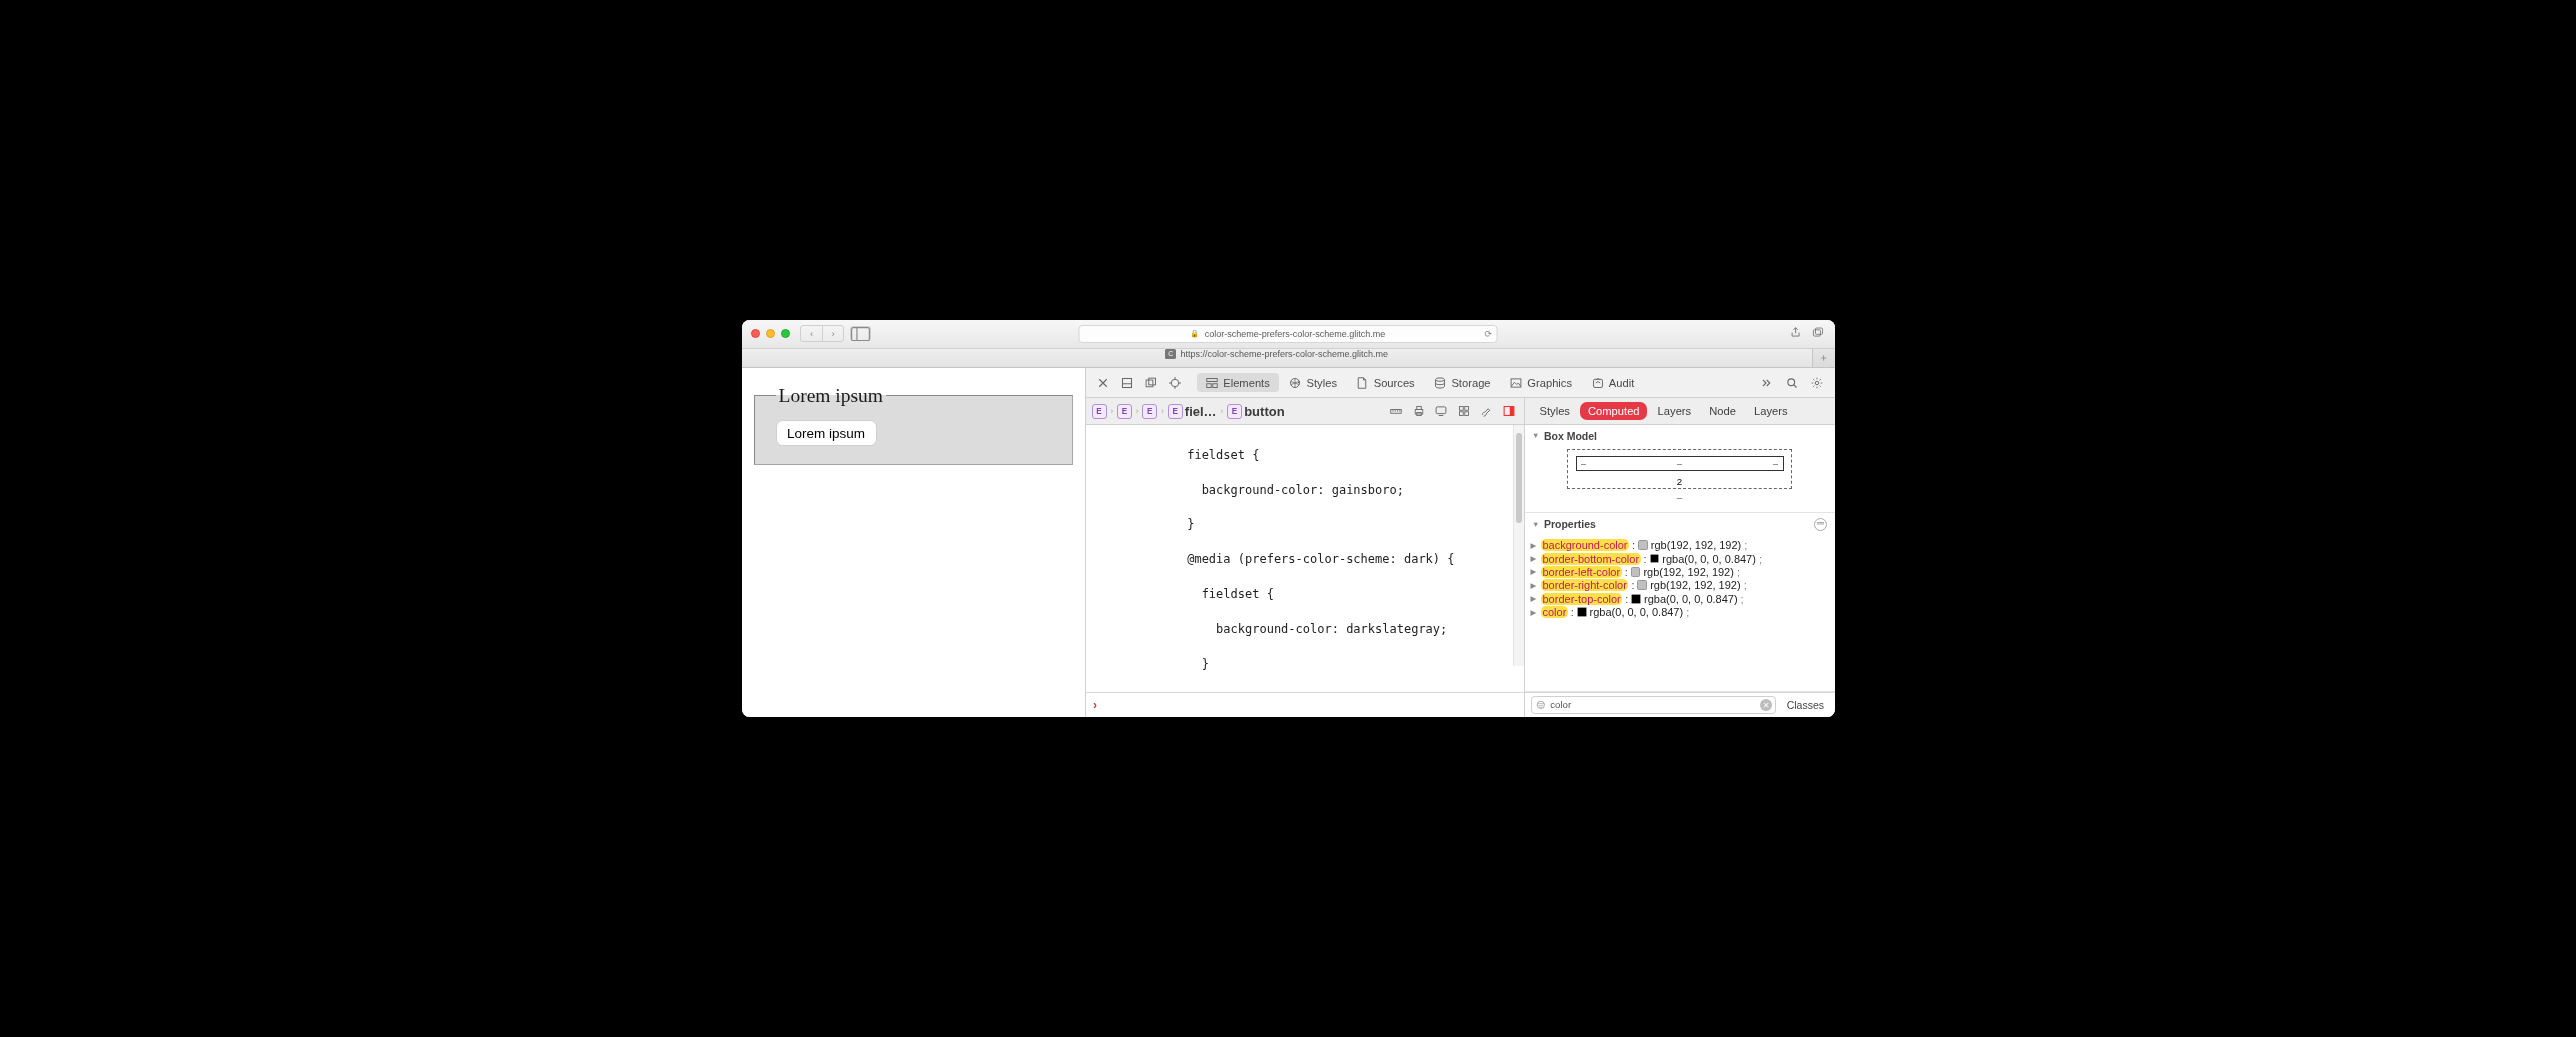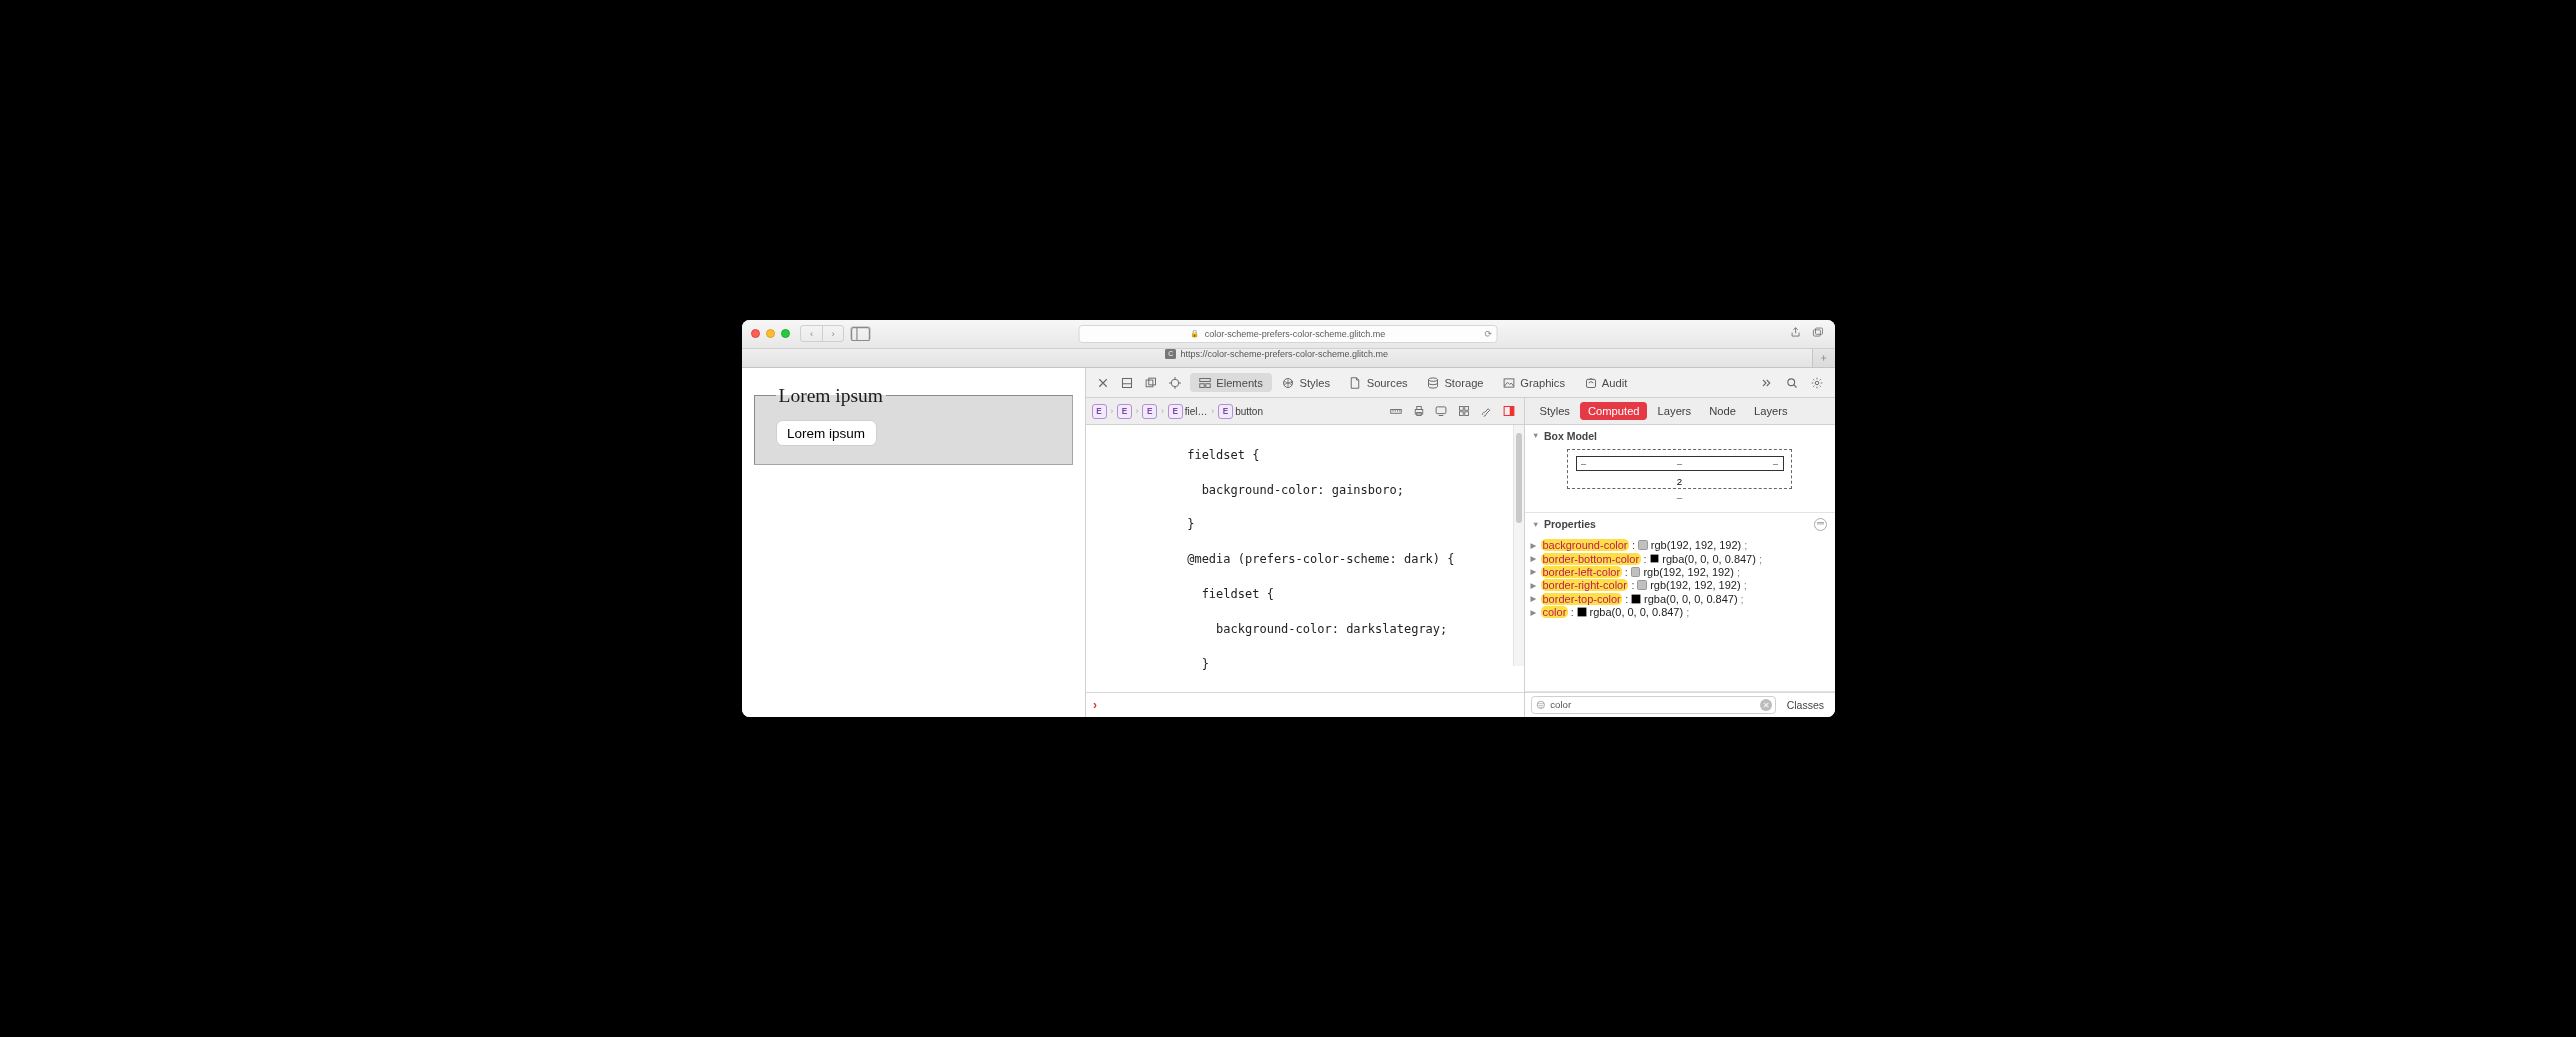--- a/index.html
+++ b/index.html
@@ -76,45 +76,45 @@
     font-family:-apple-system, Arial, sans-serif;
   }
   
   .devtools { flex:1; display:flex; flex-direction:column; min-width:0;}
   .dt-toolbar {
     height:30px; border-bottom:0.7px solid #d0d0d0; display:flex; align-items:center; padding:0 7.5px; gap:4.5px;
     background:#f2f1f2;
   }
   .dt-icon { width:19.5px; height:19.5px; display:flex; align-items:center; justify-content:center; color:#6a6a6a; border-radius:3px;}
   .dt-icon svg, .crumb-e svg { width:12px; height:12px; }
-  .dt-tabs { display:flex; gap:1.5px; margin-left:1px; }
+  .dt-tabs { display:flex; gap:1.5px; margin-left:8px; }
   .dt-tab { display:flex; align-items:center; gap:5.2px; padding:3.7px 9px; border-radius:3.7px; color:#4a4a4a; font-size:11.2px;}
   .dt-tab.active { background:#dcdbdc; }
   .dt-toolbar-right { margin-left:auto; display:flex; gap:6px; }
   
   .dt-row2 { display:flex; }
   .dt-row2-left {
     flex:1; min-width:0; height:27px; border-bottom:0.7px solid #d0d0d0;
     display:flex; align-items:center; padding:0 6px; gap:3px; background:#efeeef;
   }
   .crumb { display:flex; align-items:center; gap:2.2px; }
   .crumb-e {
     width:15px; height:15px; border:0.7px solid #b38fd6; border-radius:3px; background:#f2e9fb;
     color:#7a47b0; font-weight:700; font-size:8.2px; display:flex; align-items:center; justify-content:center;
   }
-  .crumb-txt { font-size:10px; color:#3b3b3b; }
+  .crumb-txt { font-size:13px; color:#3b3b3b;font-weight:bold; }
   .crumb-sep { color:#aaa; font-size:9px; padding:0 0.7px;}
   .row2-tools { margin-left:auto; display:flex; gap:4.5px; }
   .row2-tools .dt-icon { width:18px; height:18px; }
   .style-tabs {
     width:311px; height:27px; border-bottom:0.7px solid #d0d0d0; border-left:0.7px solid #d0d0d0;
     display:flex; align-items:center; gap:3px; padding:0 7.5px; background:#efeeef;
   }
   .style-tab { padding:3px 7.5px; border-radius:3.7px; font-size:11.2px; color:#3d3d3d;}
-  .style-tab.active { background:#e63946; color:#fff; }
+  .style-tab.active { background:#e63946; color:#fff;border-radius:7px; }
   
   .dt-main { flex:1; display:flex; min-height:0;}
   .dom-pane { flex:1; min-width:0; display:flex; flex-direction:column; background:#fff;}
   .dom-code {
     flex:1; overflow:auto;
     font-family: ui-monospace, Menlo, "SF Mono", Monaco, monospace;
     font-size:12px; line-height:1.45; color:#222; padding:4.5px 0 0 0;
     white-space:pre; position:relative;
   }
   .dom-code .line { padding:0 6px 0 15px;}

